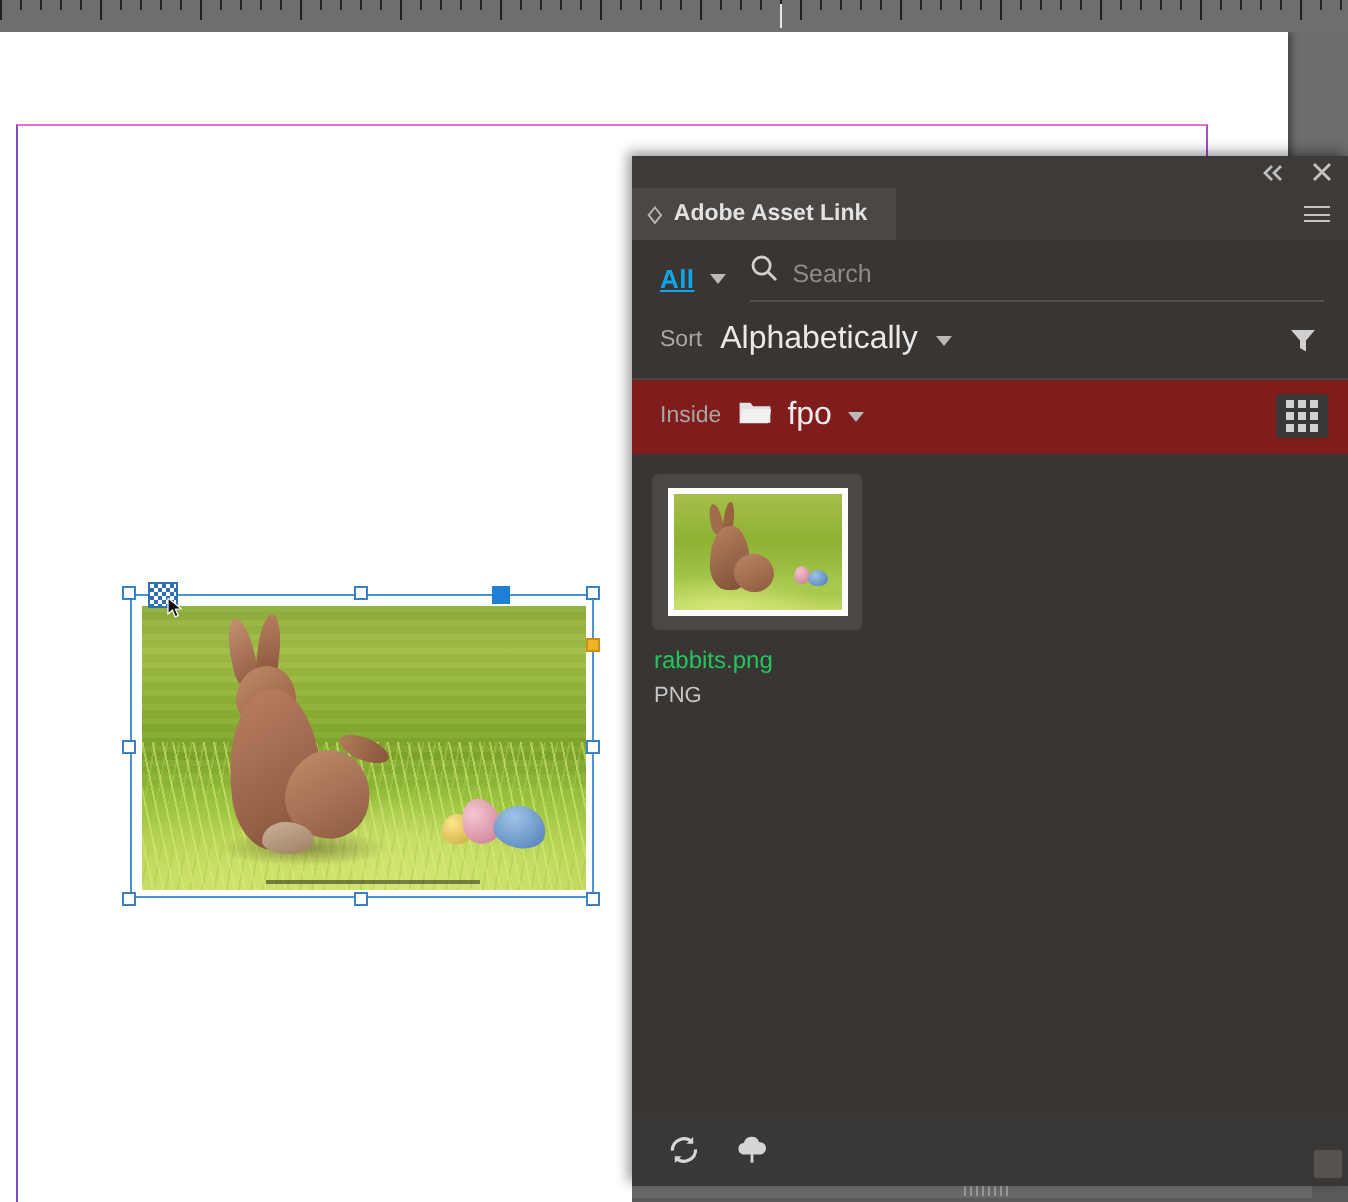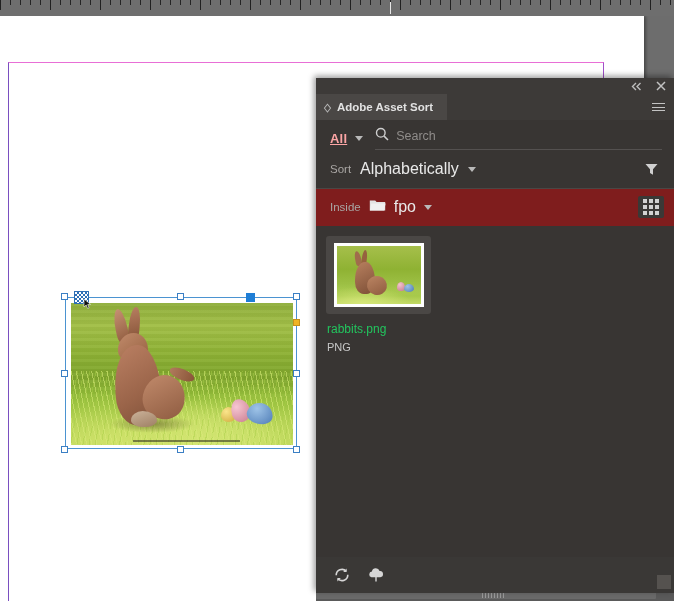--- a/index.html
+++ b/index.html
@@ -315,21 +315,21 @@
   }
 
   .row-search {
     display: flex;
     align-items: center;
     gap: 8px;
     padding: 7px 12px 6px 14px;
     flex: 0 0 auto;
   }
   .scope-label {
-    color: #fca5a5;
+    color: #0ea5e9;
     font-size: 13px;
     font-weight: bold;
     letter-spacing: .2px;
     text-decoration: underline;
   }
   .chevron {
     width: 0; height: 0;
     border-left: 4.5px solid transparent;
     border-right: 4.5px solid transparent;
     border-top: 5px solid #b9b9b9;
@@ -663,21 +663,21 @@
       <div class="tb-icon">
         <svg width="10" height="10" viewBox="0 0 10 10" aria-hidden="true">
           <path d="M1 1 L9 9 M9 1 L1 9" stroke="#c2c2c2" stroke-width="1.5" fill="none"></path>
         </svg>
       </div>
     </div>
 
     <div class="panel-tabs">
       <div class="tab">
         <span class="grip">◇</span>
-        <span>Adobe Asset Sort</span>
+        <span>Adobe Asset Link</span>
       </div>
       <div class="tabs-spacer"></div>
       <div class="panel-menu">
         <span class="hamburger">
           <i></i>
             <i></i>
             <i></i>
         </span>
       </div>
     </div>

